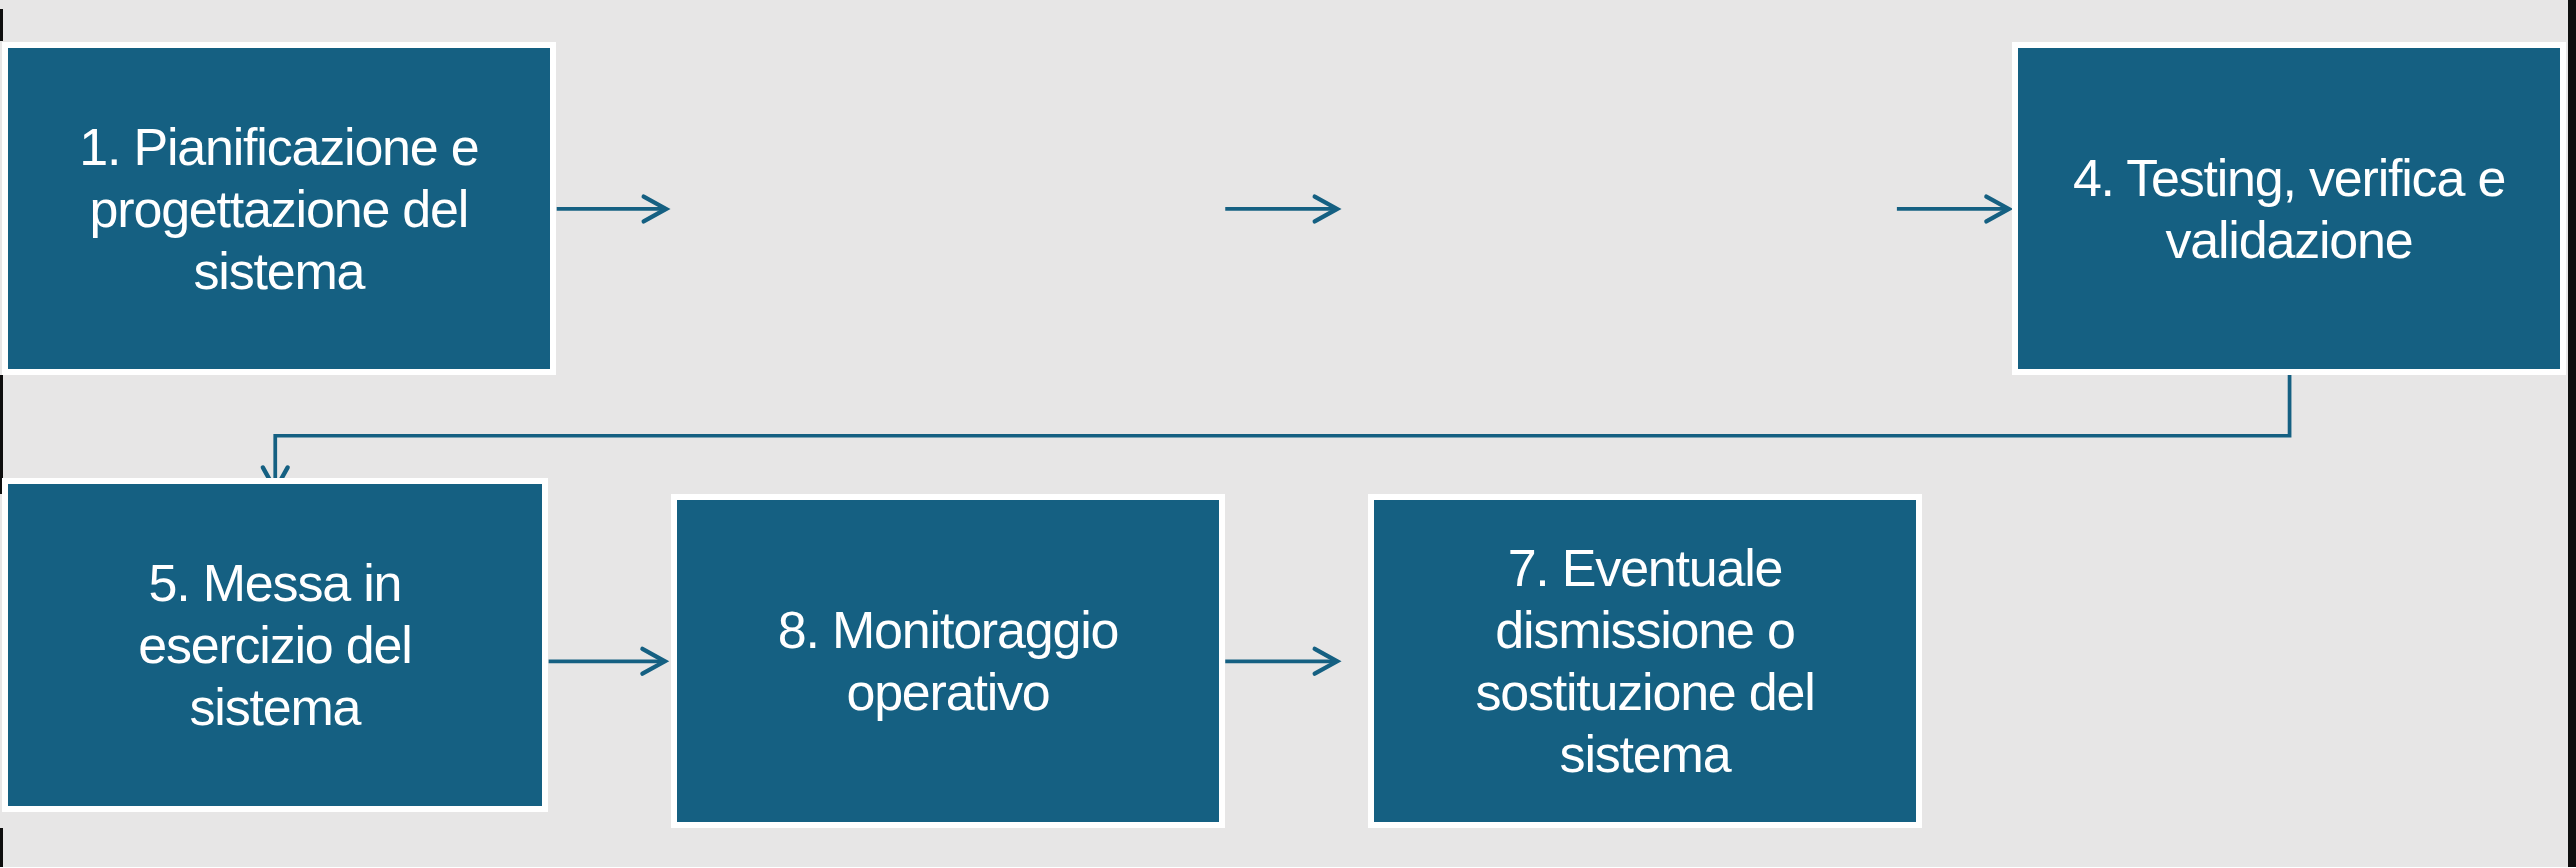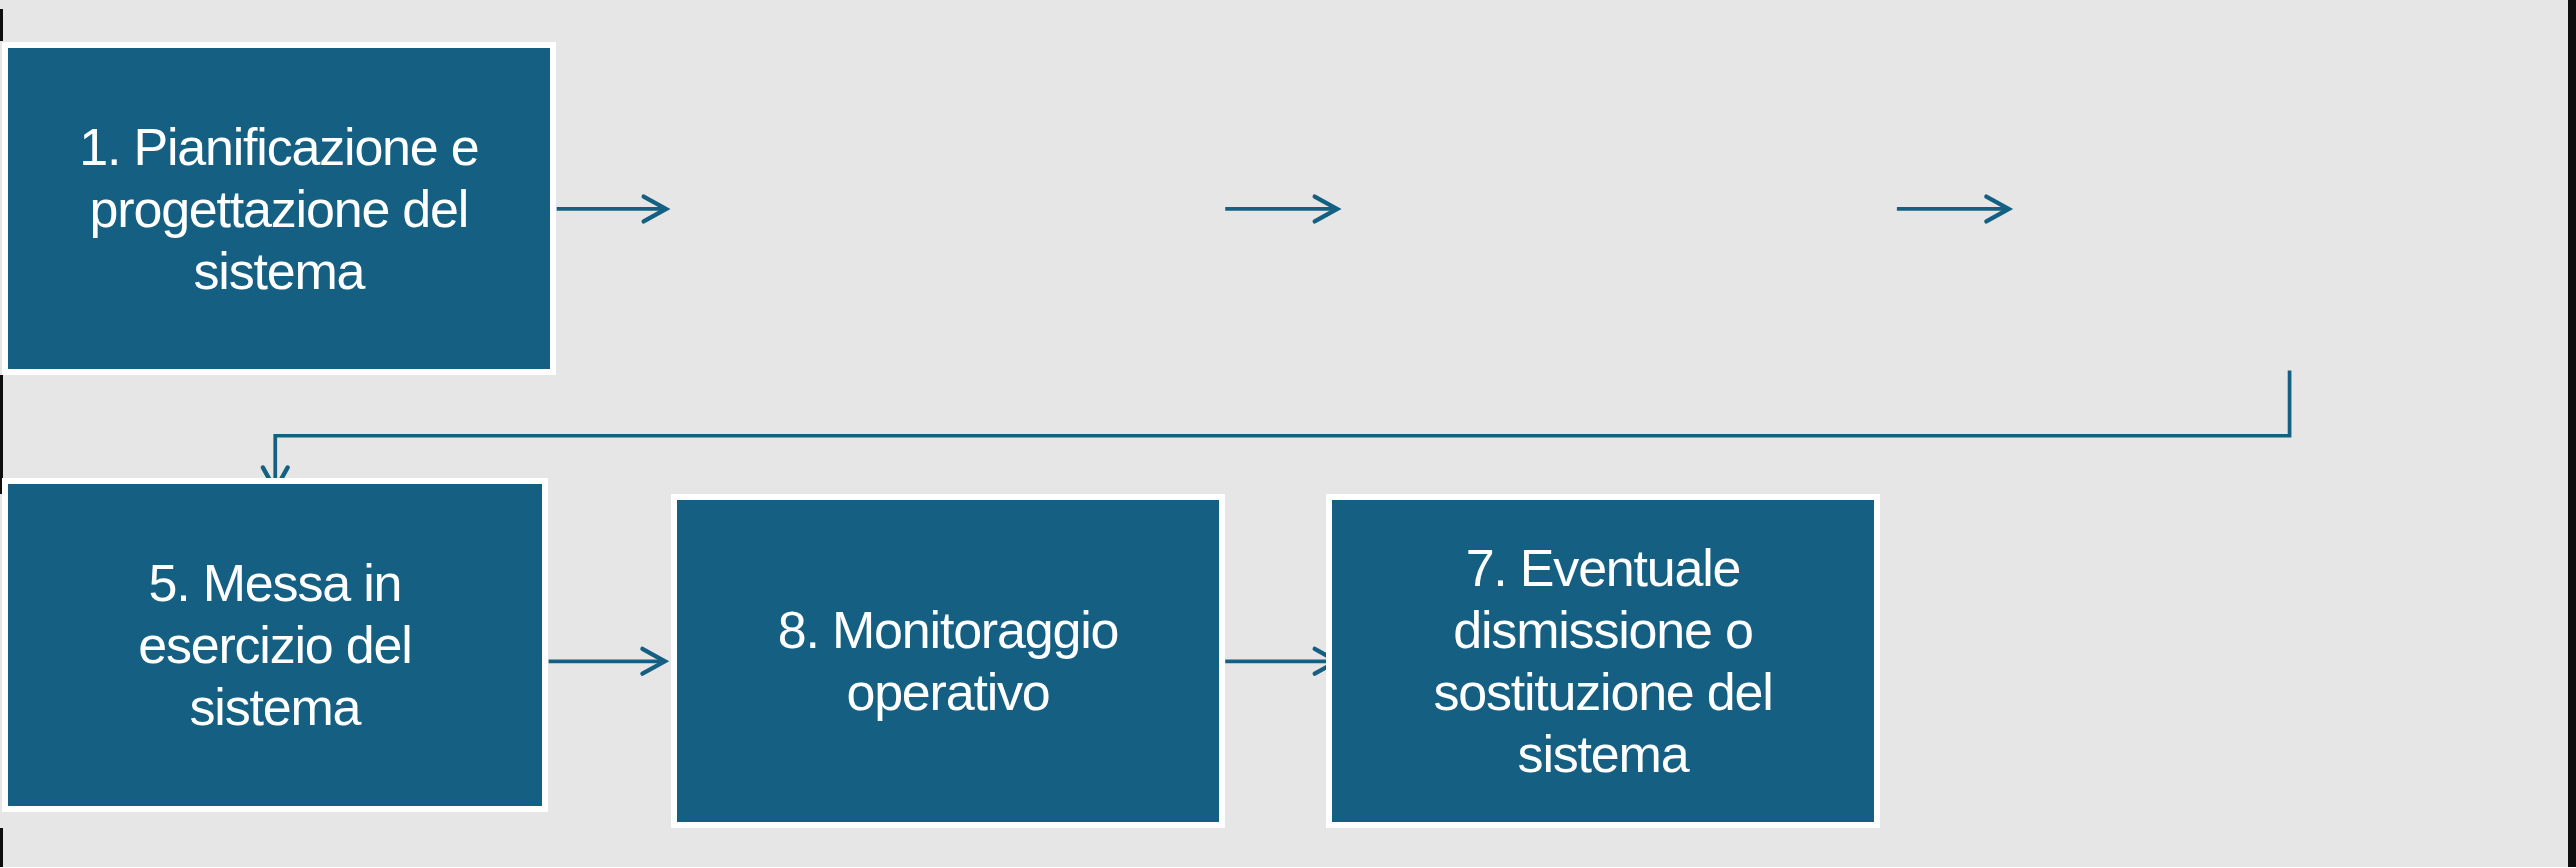--- a/index.html
+++ b/index.html
@@ -59,21 +59,21 @@
     line-height: 62px;
     letter-spacing: -1.2px;
   }
   
   .b1 { left: 1.9px;    top: 42px;  width: 542px; height: 321px; }
   .b2 { left: 671px; top: 42px;  width: 542px; height: 321px; }
   .b3 { left: 1342px; top: 42px;  width: 542px; height: 321px; }
   .b4 { left: 2012px; top: 42px;  width: 542px; height: 321px; }
   .b5 { left: 1.9px;    top: 478px; width: 534px; height: 322px; }
   .b6 { left: 671px; top: 494px; width: 542px; height: 322px; }
-  .b7 { left: 1326px; top: 494px; width: 542px; height: 322px; }
+  .b7 { left: 1368px; top: 494px; width: 542px; height: 322px; }
 </style>
 </head>
 <body>
 
 <div id="canvas">
 
   <div class="edge-artifact" style="left:0; top:8.7px; width:3.1px; height:32px;"></div>
   <div class="edge-artifact" style="left:0; top:375px; width:3.1px; height:119px;"></div>
   <div class="edge-artifact" style="left:0; top:828px; width:3.1px; height:39px;"></div>
   <div class="edge-artifact" style="left:2568px; top:0; width:8px; height:869px;"></div>
@@ -102,20 +102,22 @@
     </g>
     <g>
       <path class="shaft" d="M1972 1064 L2150 1064"></path>
       <path class="head" d="M2116 1044 L2152 1064 L2116 1084"></path>
     </g>
   </svg>
 
   <div class="box b1">1. Pianificazione e
 progettazione del
 sistema</div>
+  <div class="box b4">4. Testing, verifica e
+validazione</div>
   <div class="box b5">5. Messa in
 esercizio del
 sistema</div>
   <div class="box b6">8. Monitoraggio
 operativo</div>
   <div class="box b7">7. Eventuale
 dismissione o
 sostituzione del
 sistema</div>
 

